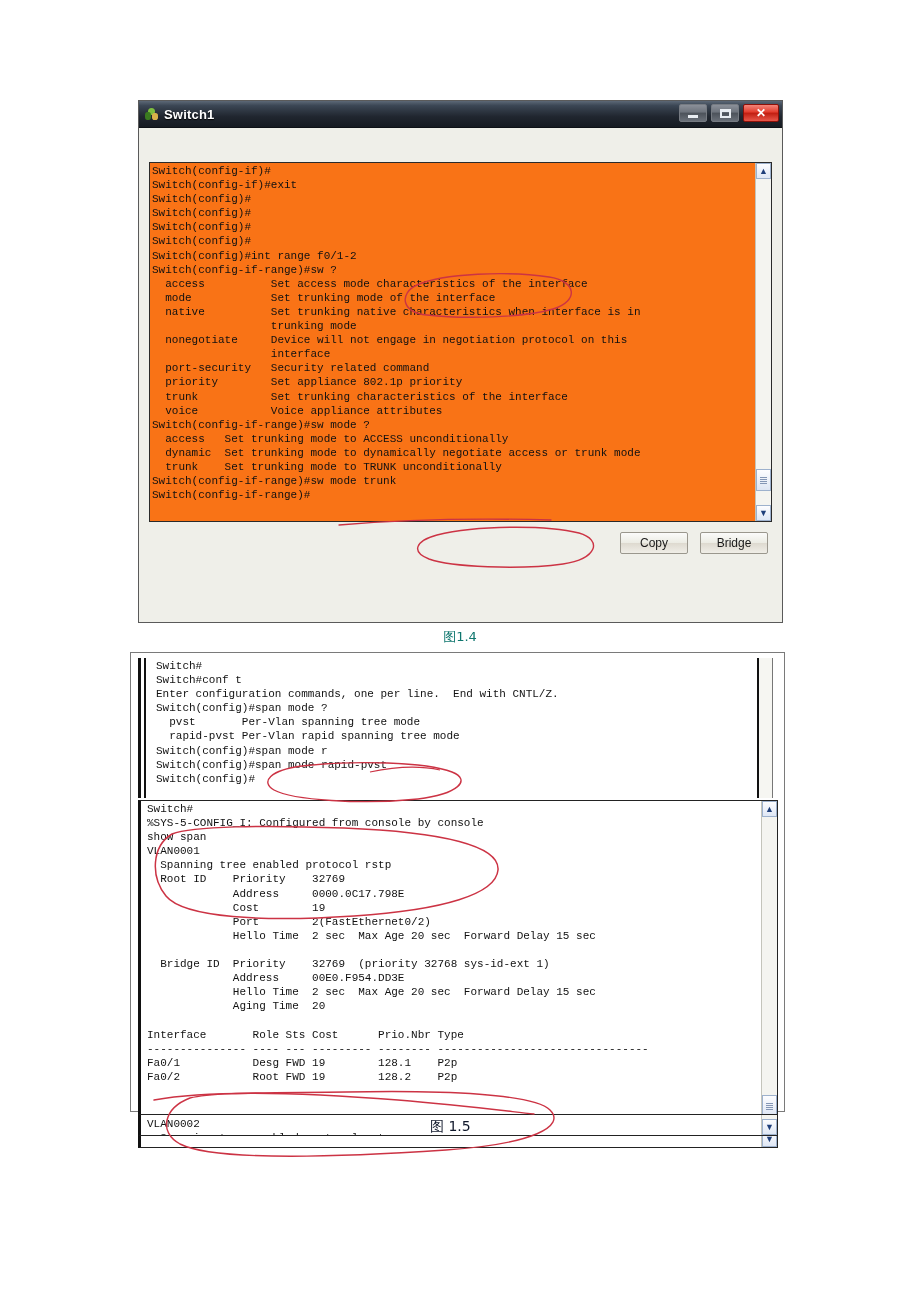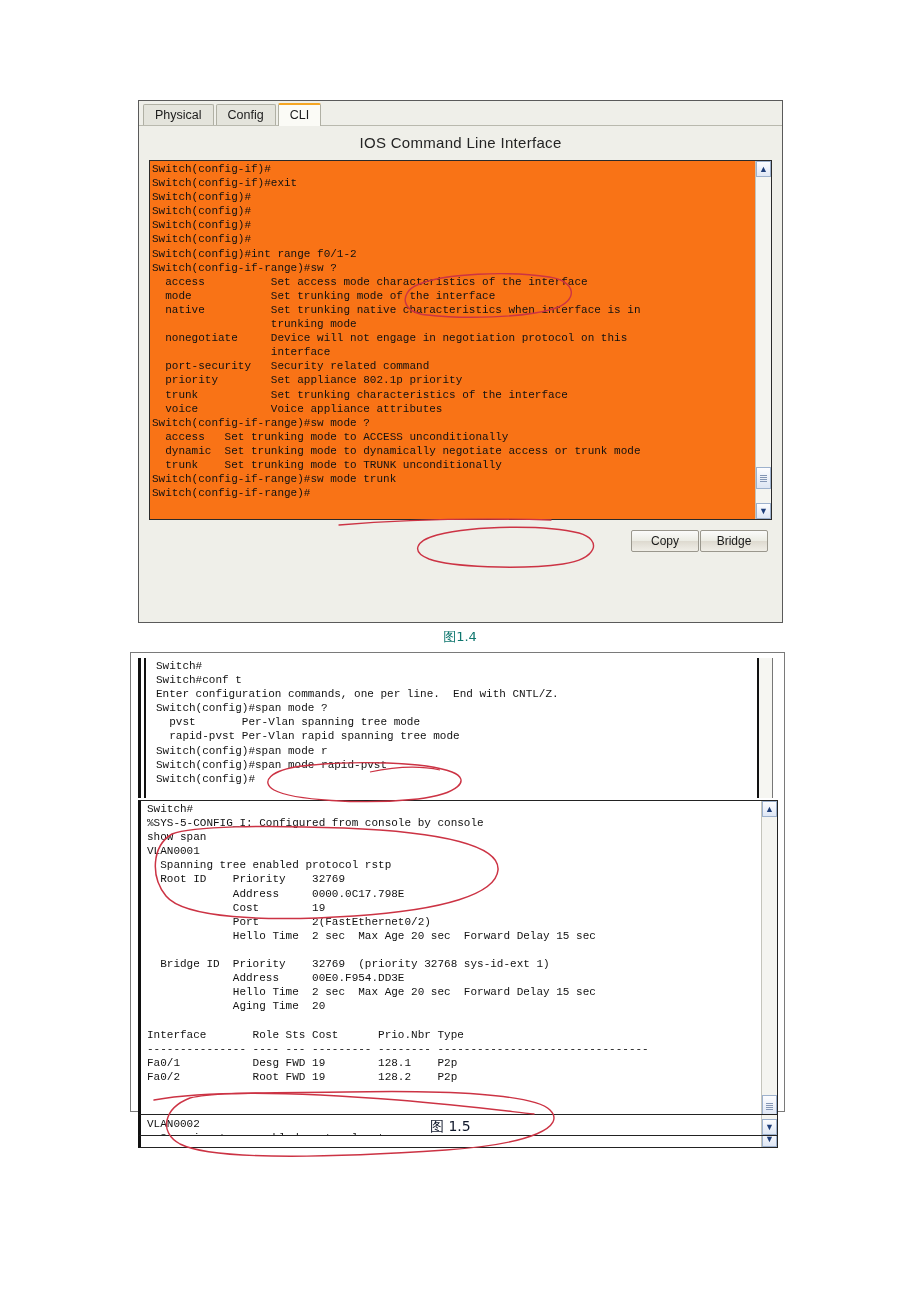--- a/index.html
+++ b/index.html
@@ -184,21 +184,21 @@
   }
   .sb-grip { width:7px; height:7px;
     background: repeating-linear-gradient(to bottom,#8496b5 0 1px, transparent 1px 2px);
   }
 
   #pt-buttons {
     position: absolute;
     right: 14px;
     top: 404px;
     display: flex;
-    gap: 1px;
+    gap: 12px;
   }
   .pt-btn {
     width: 68px;
     height: 22px;
     font-size: 12px;
     color: #1a1a1a;
     background: linear-gradient(to bottom,#fbfbfa 0%,#ececE4 48%,#dedad0 52%,#f0eee7 100%);
     border: 1px solid #9a978d;
     border-radius: 2px;
     display: flex; align-items: center; justify-content: center;
@@ -277,29 +277,43 @@
     color: #0f172a;
     font-family: "DejaVu Sans", sans-serif;
     z-index: 30;
   }
 </style>
 </head>
 <body>
 
 <div id="pt-window">
 
-
-  <div id="pt-tabs">
-    <div class="pt-tab">Physical</div>
-    <div class="pt-tab">Config</div>
-    <div class="pt-tab active">CLI</div>
-  </div>
+  <div id="pt-titlebar">
+    <div id="pt-app-icon">
+      <span class="g1"></span>
+        <span class="g2"></span>
+        <span class="g3"></span>
+    </div>
+    <div id="pt-title-text">Switch1</div>
+
+    <div id="pt-winbtns">
+      <div class="winbtn">
+        <span class="min-glyph"></span>
+      </div>
+      <div class="winbtn">
+        <span class="max-glyph"></span>
+      </div>
+      <div class="winbtn close">
+        <span class="close-glyph">✕</span>
+      </div>
+    </div>
+  </div>
+
 
   <div id="pt-body">
-    <div id="pt-heading">IOS Command Line Interface</div>
 
     <div id="pt-console-wrap">
       <div class="console-text">Switch(config-if)#
 Switch(config-if)#exit
 Switch(config)#
 Switch(config)#
 Switch(config)#
 Switch(config)#
 Switch(config)#int range f0/1-2
 Switch(config-if-range)#sw ?

